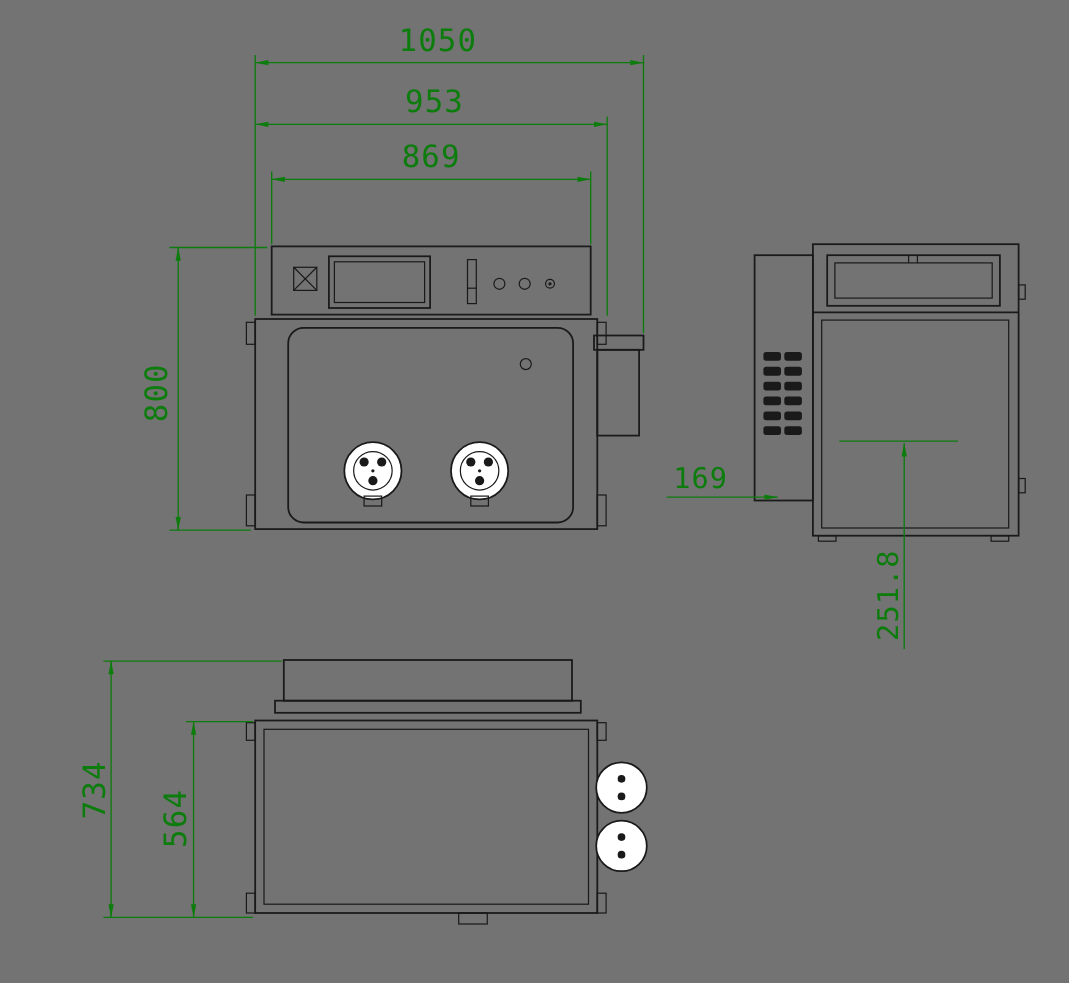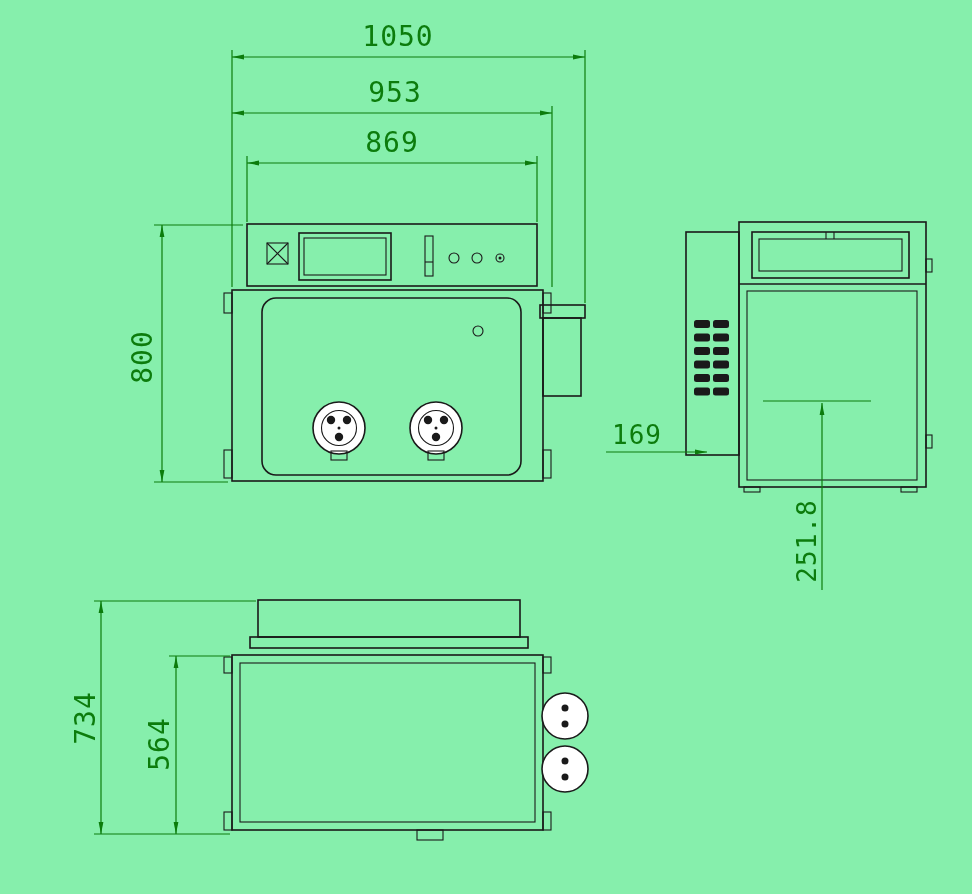--- a/index.html
+++ b/index.html
@@ -1,20 +1,20 @@
 <!DOCTYPE html>
 <html><head>
 <meta charset="utf-8">
 <style>
   html, body { margin: 0; padding: 0; background: #ffffff; }
   .page {
     position: relative;
     width: 972px;
     height: 894px;
-    background: #86efac;
+    background: #737373;
     overflow: hidden;
     font-family: "DejaVu Sans Mono", monospace;
   }
   svg { display: block; }
   
   .o  { fill: none; stroke: #1a1a1a; stroke-width: 1.6; }
   .of { fill: #ffffff; stroke: #1a1a1a; stroke-width: 1.6; }
   .thin { fill: none; stroke: #1a1a1a; stroke-width: 1.1; }
   .fb { fill: #1a1a1a; stroke: none; }
   

